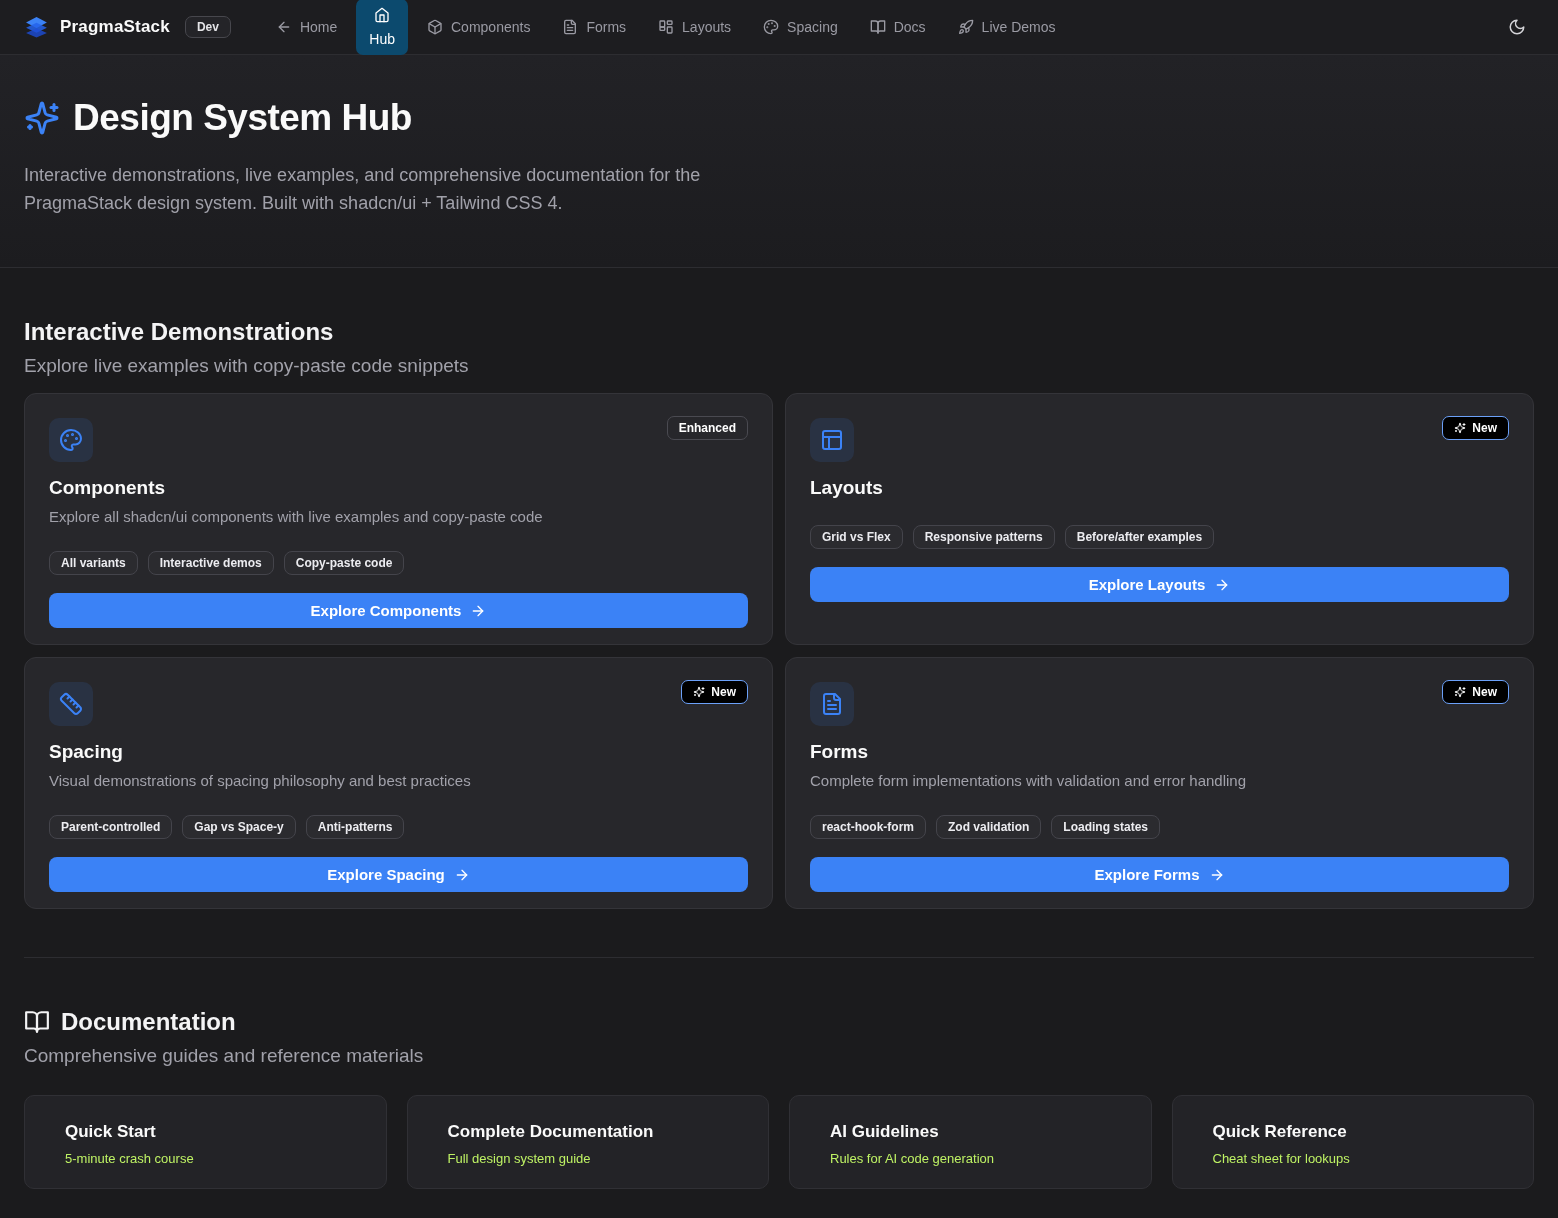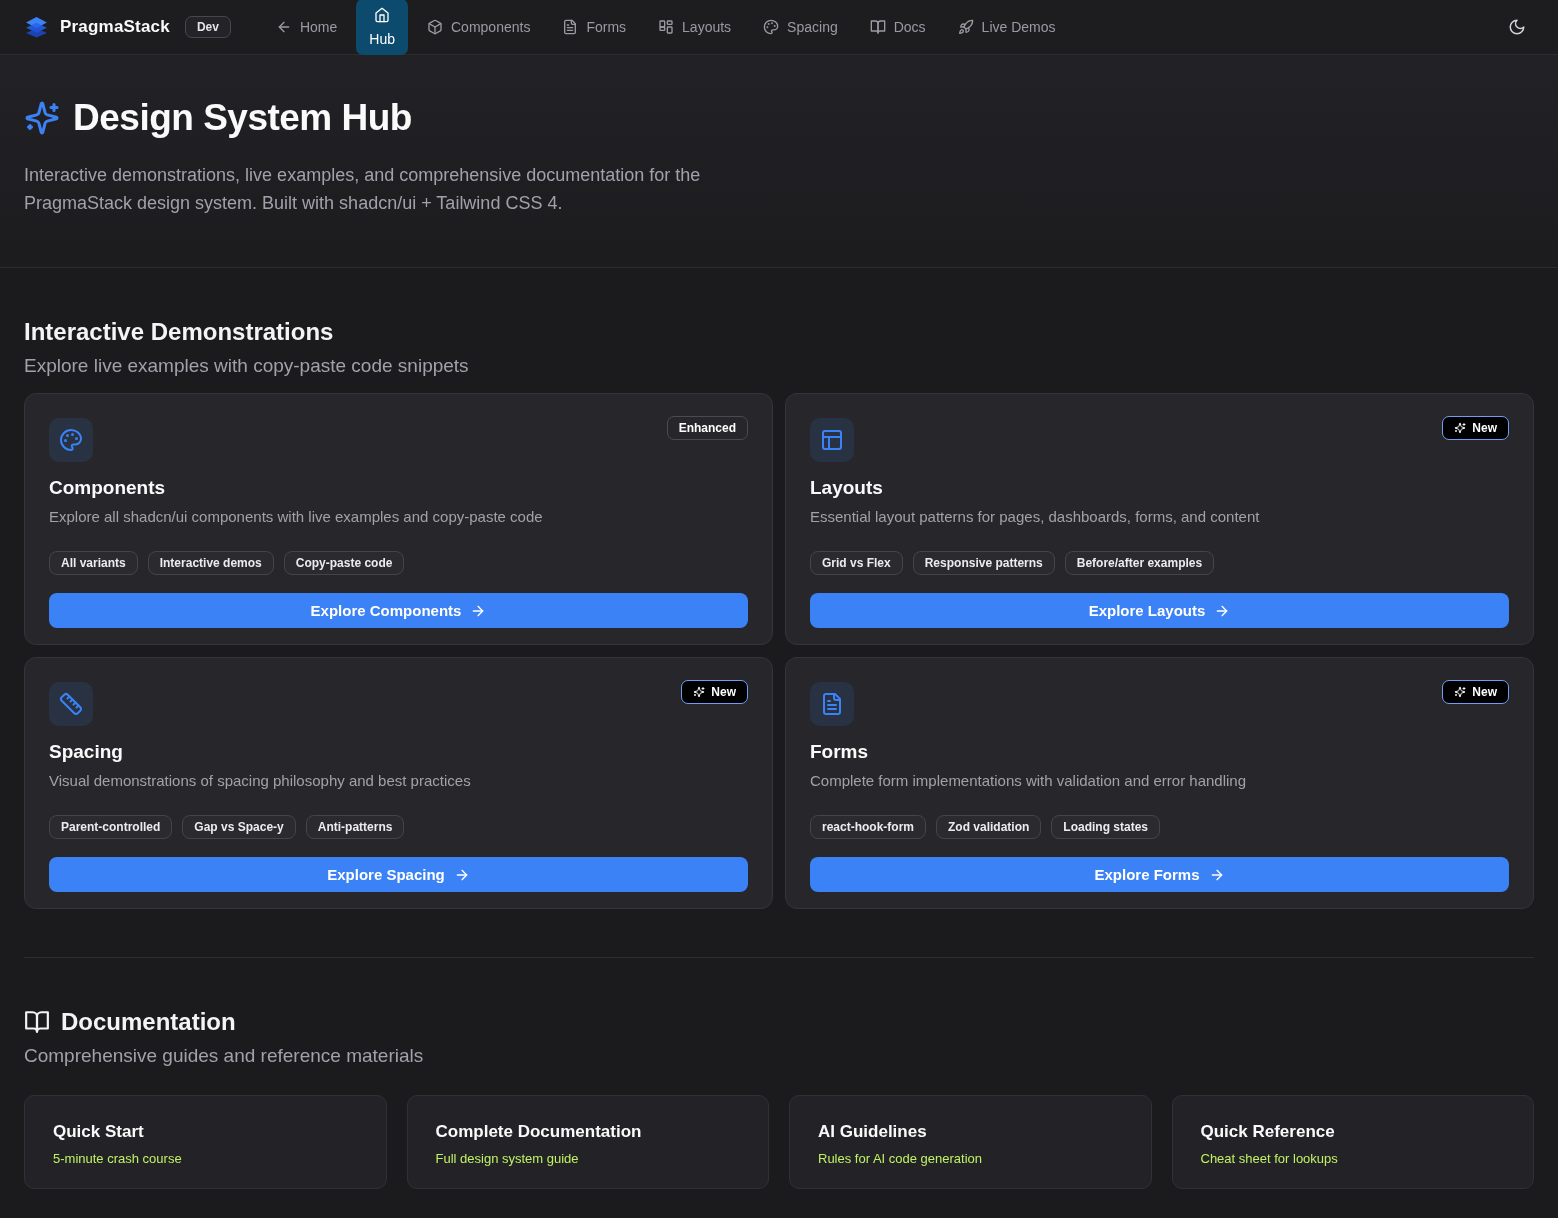--- a/index.html
+++ b/index.html
@@ -89,21 +89,21 @@
 
   
   .separator { border:none; border-top:1px solid #2d2d31; margin:48px 24px 0; }
 
   
   .docs-grid {
     display:grid; grid-template-columns:repeat(4,1fr); gap:20px; margin-top:28px;
   }
   .doc-card {
     background:#232327; border:1px solid #303035; border-radius:10px;
-    padding:26px 28px; height:94px; cursor:pointer;
+    padding:26px 40px; height:94px; cursor:pointer;
   }
   .doc-title { font-size:17px; font-weight:bold; color:#fafafa; }
   .doc-desc { margin-top:9px; font-size:13px; color:#bef264; }
 </style>
 </head>
 <body>
 
 <header class="navbar">
   <div class="brand">
     <svg width="25" height="25" viewBox="0 0 24 24">
@@ -253,21 +253,20 @@
         <svg width="12" height="12" viewBox="0 0 24 24" fill="none" stroke="currentColor" stroke-width="2" stroke-linecap="round" stroke-linejoin="round">
             <path d="M9.937 15.5A2 2 0 0 0 8.5 14.063l-6.135-1.582a.5.5 0 0 1 0-.962L8.5 9.936A2 2 0 0 0 9.937 8.5l1.582-6.135a.5.5 0 0 1 .963 0L14.063 8.5A2 2 0 0 0 15.5 9.937l6.135 1.581a.5.5 0 0 1 0 .964L15.5 14.063a2 2 0 0 0-1.437 1.437l-1.582 6.135a.5.5 0 0 1-.963 0z"></path>
             <path d="M20 3v4"></path>
             <path d="M22 5h-4"></path>
             <path d="M4 17v2"></path>
             <path d="M5 18H3"></path>
           </svg>
         <span>New</span>
       </span>
       <h3 class="card-title">Layouts</h3>
-      <p class="card-desc">Essential layout patterns for pages, dashboards, forms, and content</p>
       <div class="tag-row">
         <span class="tag">Grid vs Flex</span>
         <span class="tag">Responsive patterns</span>
         <span class="tag">Before/after examples</span>
       </div>
       <button class="cta-btn">
         <span>Explore Layouts</span>
         <svg width="16" height="16" viewBox="0 0 24 24" fill="none" stroke="currentColor" stroke-width="2" stroke-linecap="round" stroke-linejoin="round">
             <path d="M5 12h14"></path>
             <path d="m12 5 7 7-7 7"></path>

